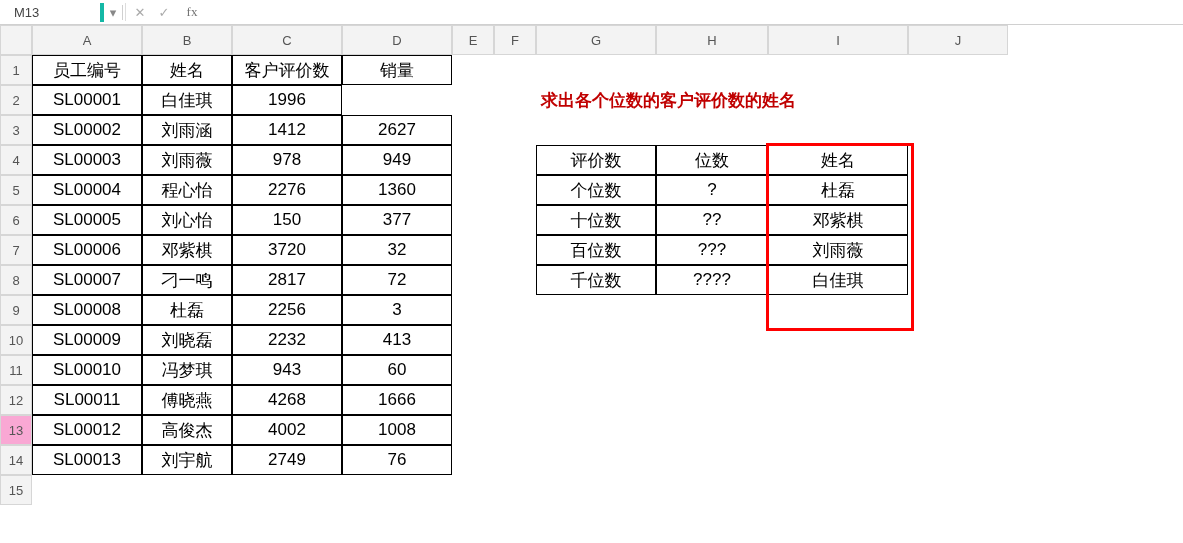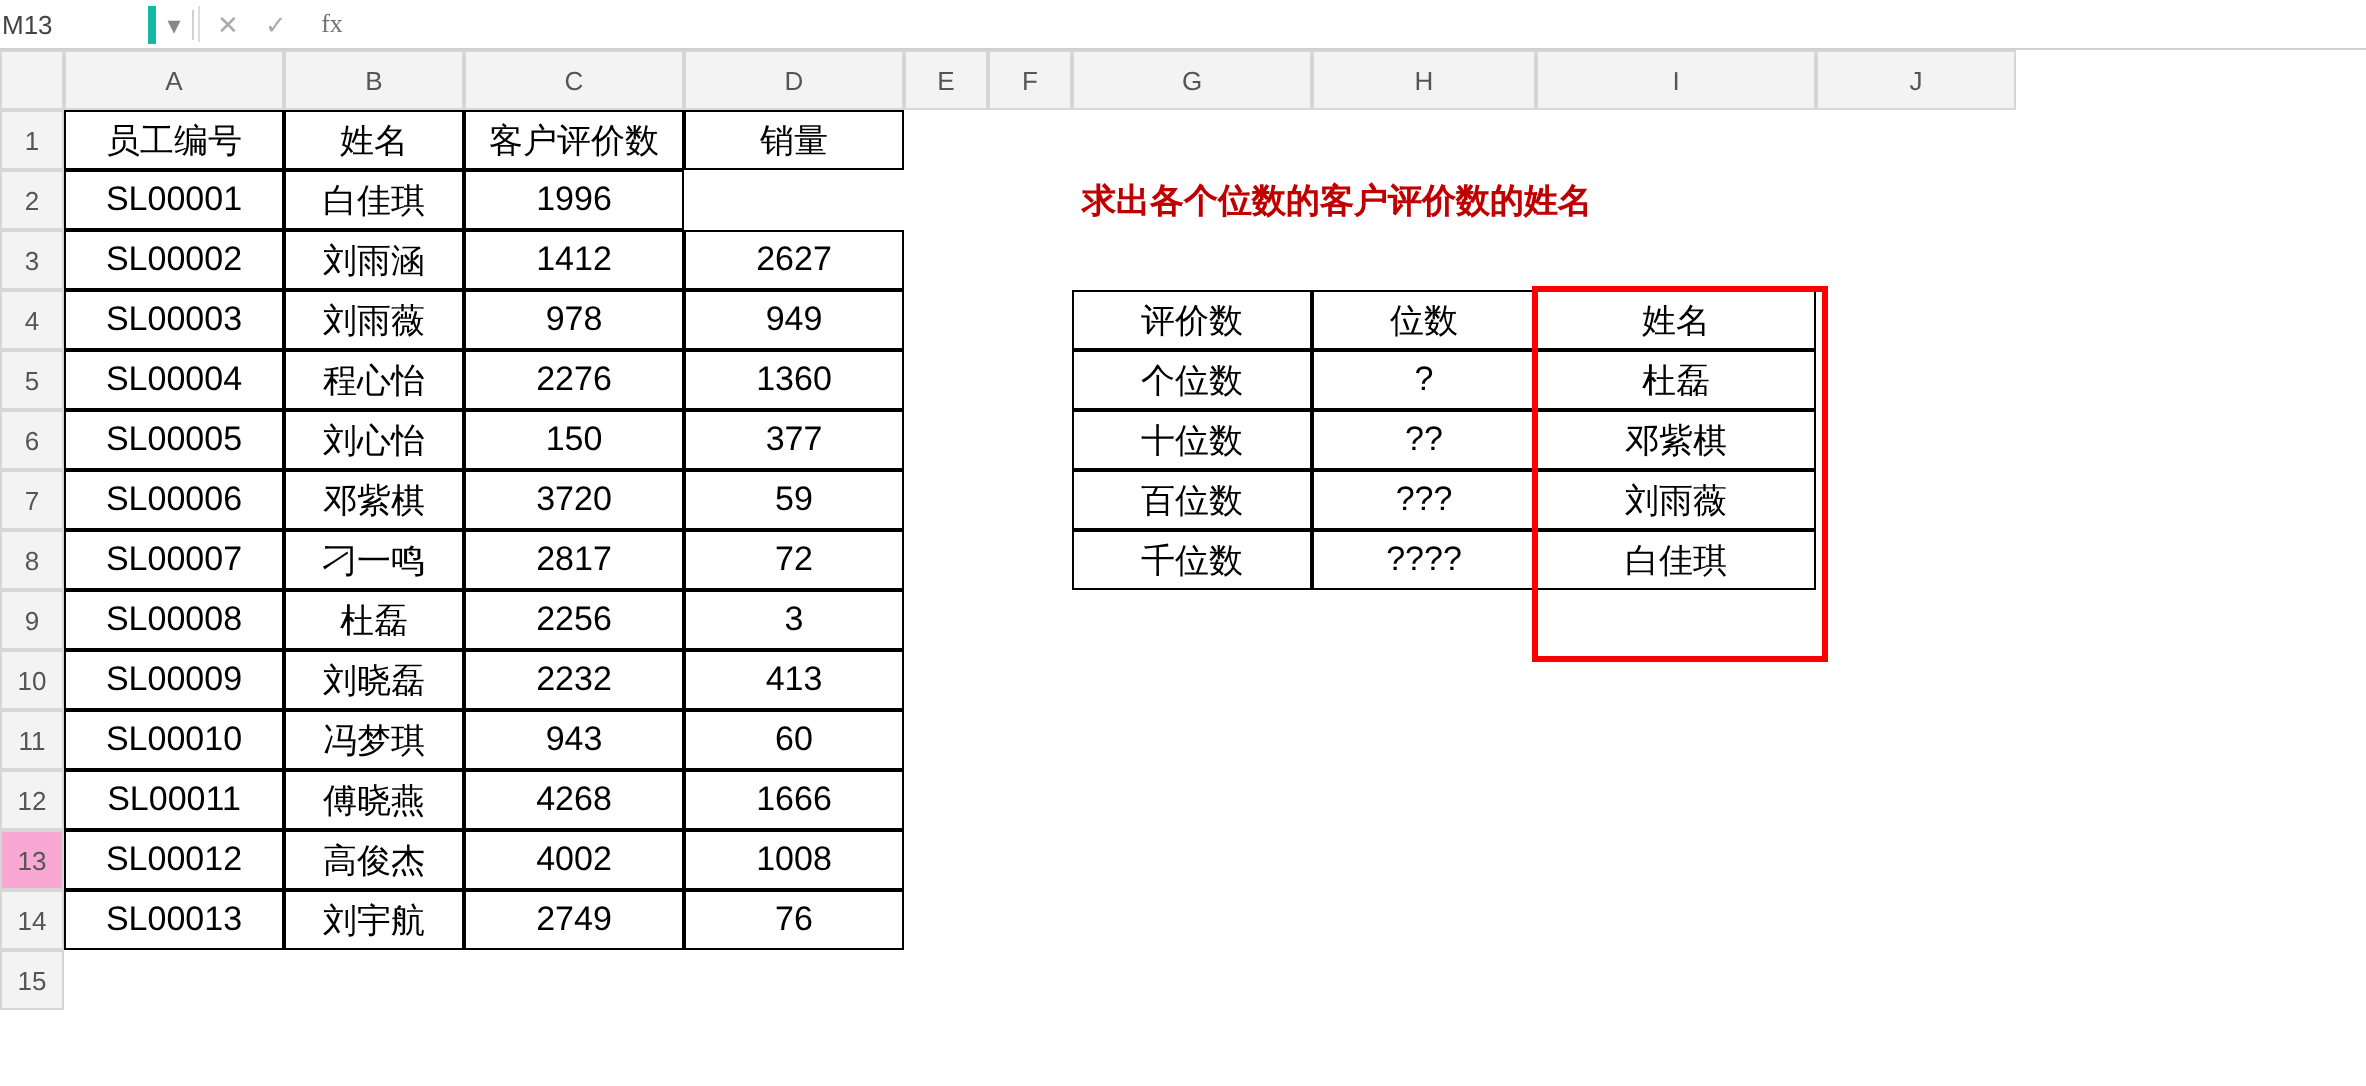--- a/index.html
+++ b/index.html
@@ -18,21 +18,21 @@
     display: flex;
     align-items: center;
     height: 24px;
     border-bottom: 1px solid #d0d0d0;
     background: #fff;
     font-size: 13px;
     color: #555;
   }
   .name-box {
     width: 72px;
-    padding: 2px 1px;
+    padding: 2px 14px;
     border-right: 4px solid #14b8a6;
     background: #fff;
     color: #444;
   }
   .name-box-dropdown {
     width: 18px;
     text-align: center;
     color: #888;
     border-right: 1px solid #d0d0d0;
     cursor: pointer;
@@ -213,21 +213,21 @@
   <div class="cell"></div>
   <div class="cell b-cell">十位数</div>
   <div class="cell b-cell">??</div>
   <div class="cell b-cell">邓紫棋</div>
   <div class="cell"></div>
 
   <div class="rowhdr">7</div>
   <div class="cell b-cell">SL00006</div>
   <div class="cell b-cell">邓紫棋</div>
   <div class="cell b-cell">3720</div>
-  <div class="cell b-cell">59</div>
+  <div class="cell b-cell">32</div>
   <div class="cell"></div>
   <div class="cell"></div>
   <div class="cell b-cell">百位数</div>
   <div class="cell b-cell">???</div>
   <div class="cell b-cell">刘雨薇</div>
   <div class="cell"></div>
 
   <div class="rowhdr">8</div>
   <div class="cell b-cell">SL00007</div>
   <div class="cell b-cell">刁一鸣</div>

